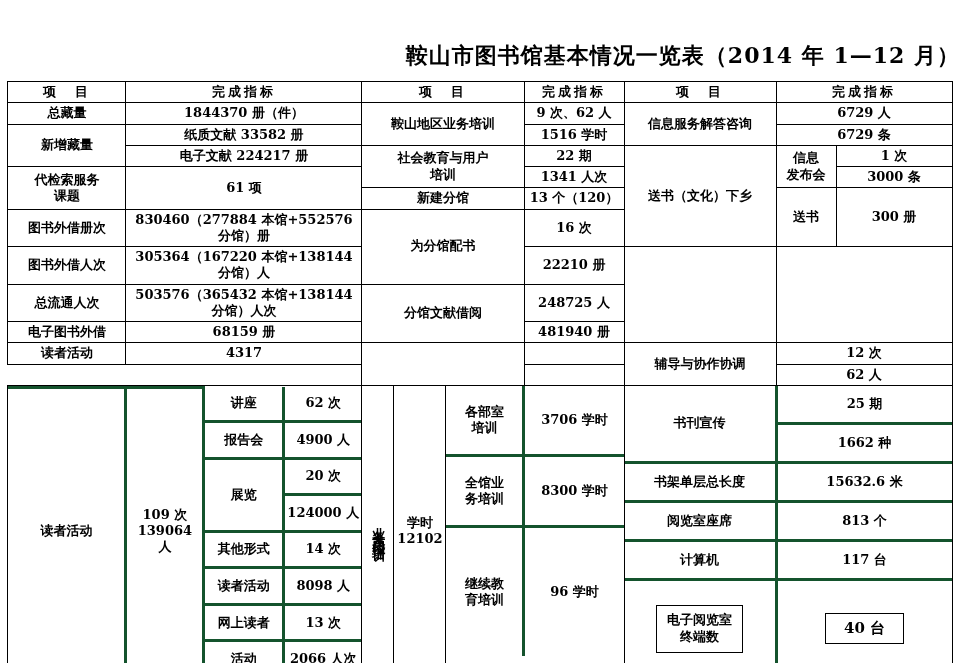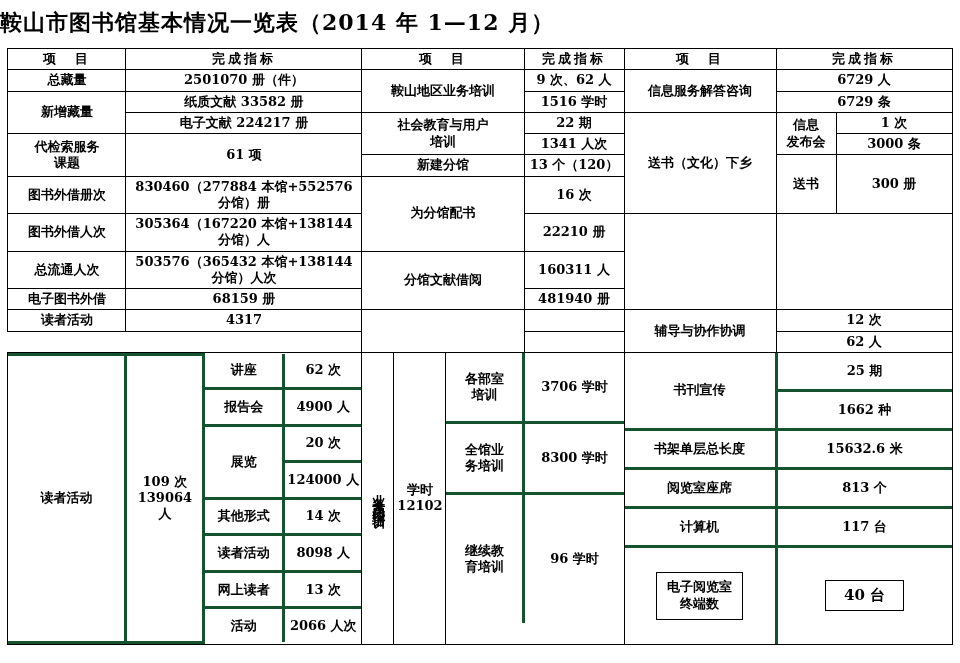--- a/index.html
+++ b/index.html
@@ -13,27 +13,28 @@
     font-family: "DejaVu Sans", "Liberation Sans", sans-serif;
     color: #000;
     overflow: hidden;
   }
   #page {
     position: relative;
     width: 960px;
     height: 663px;
   }
   #title {
-    text-align: left;
+    text-align: right;
     font-size: 22px;
     font-weight: bold;
     letter-spacing: 1px;
     padding-top: 8px;
     padding-bottom: 10px;
     font-family: "DejaVu Serif", "Liberation Serif", serif;
+    margin-top: 33px;
   }
   table.main {
     border-collapse: collapse;
     width: 944px;
     margin: 0 auto;
     table-layout: fixed;
   }
   table.main > tbody > tr > td {
     border: 1px solid #000;
     text-align: center;
@@ -128,21 +129,21 @@
         <td class="hdr" colspan="1" rowspan="1">项　目</td>
         <td class="hdr" colspan="3">完成指标</td>
         <td class="hdr" colspan="3">项　目</td>
         <td class="hdr">完成指标</td>
         <td class="hdr">项　目</td>
         <td class="hdr" colspan="2">完成指标</td>
       </tr>
 
       <tr>
         <td>总藏量</td>
-        <td class="big" colspan="3">2501070 册（件）</td>
+        <td class="big" colspan="3">1844370 册（件）</td>
         <td colspan="3" rowspan="2">鞍山地区业务培训</td>
         <td>9 次、62 人</td>
         <td rowspan="2">信息服务解答咨询</td>
         <td colspan="2">6729 人</td>
       </tr>
 
       <tr>
         <td rowspan="2">新增藏量</td>
         <td colspan="3">纸质文献 33582 册</td>
         <td>1516 学时</td>
@@ -193,21 +194,21 @@
         <td class="small" colspan="3">305364（167220 本馆+138144 分馆）人</td>
         <td>22210 册</td>
         <td rowspan="3"></td>
         <td colspan="2" rowspan="3"></td>
       </tr>
 
       <tr>
         <td>总流通人次</td>
         <td class="small" colspan="3">503576（365432 本馆+138144 分馆）人次</td>
         <td colspan="3" rowspan="2">分馆文献借阅</td>
-        <td>160311 人</td>
+        <td>248725 人</td>
       </tr>
 
       <tr>
         <td>电子图书外借</td>
         <td class="big" colspan="3">68159 册</td>
         <td>481940 册</td>
       </tr>
 
       <tr>
         <td>读者活动</td>

